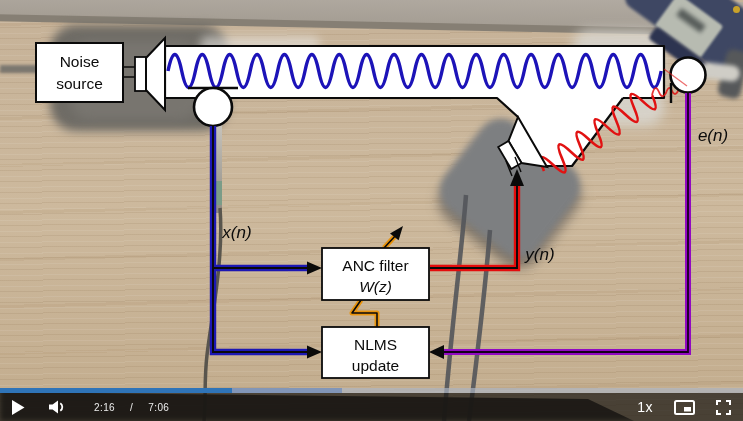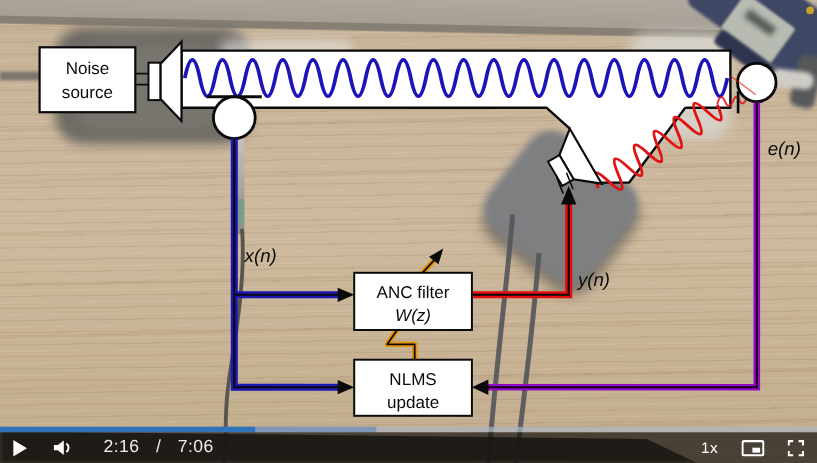--- a/index.html
+++ b/index.html
@@ -65,21 +65,21 @@
   .progress{position:absolute;left:0;top:388px;width:743px;height:5px;
     background:rgba(173,181,196,.68);}
   .progress .buffered{position:absolute;left:0;top:0;height:100%;width:342px;
     background:rgba(124,146,184,.9);}
   .progress .played{position:absolute;left:0;top:0;height:100%;width:232px;
     background:#2f74b8;}
   .controlbar{position:absolute;left:0;top:393px;width:743px;height:28px;
     background:rgba(26,23,20,.72);display:flex;align-items:center;
     padding:0 12px;box-sizing:border-box;color:#f2f2f2;}
   .ctl{display:flex;cursor:pointer;}
-  .time{font-size:16px;letter-spacing:.4px;color:#ececec;display:flex;
+  .time{font-size:10px;letter-spacing:.4px;color:#ececec;display:flex;
     align-items:center;gap:15px;}
   .spacer{flex:1;}
   .speed{font-size:14px;color:#fff;letter-spacing:.5px;}
 </style>
 </head>
 <body>
 
 <div id="frame">
 
   <div class="wood"></div>

